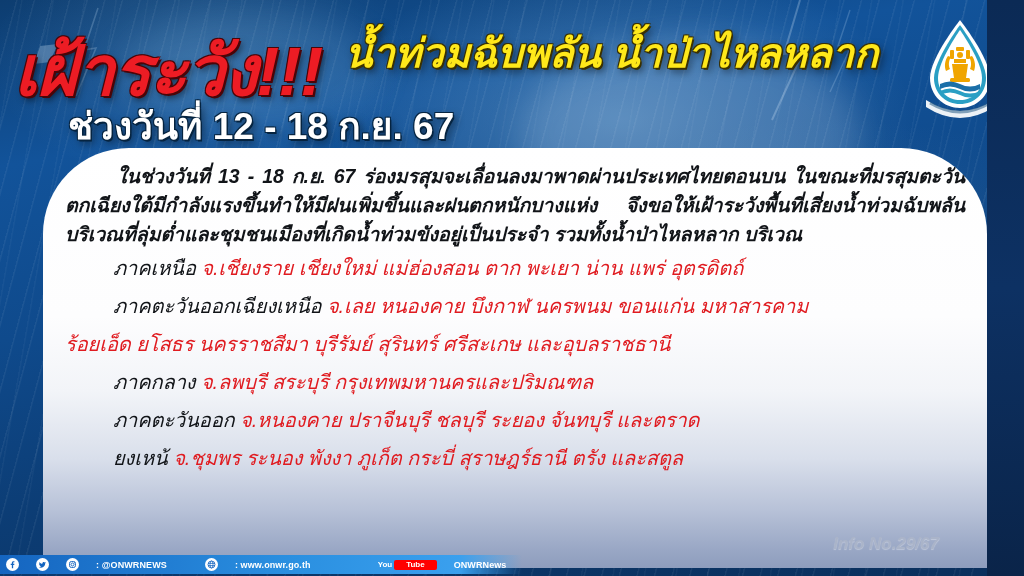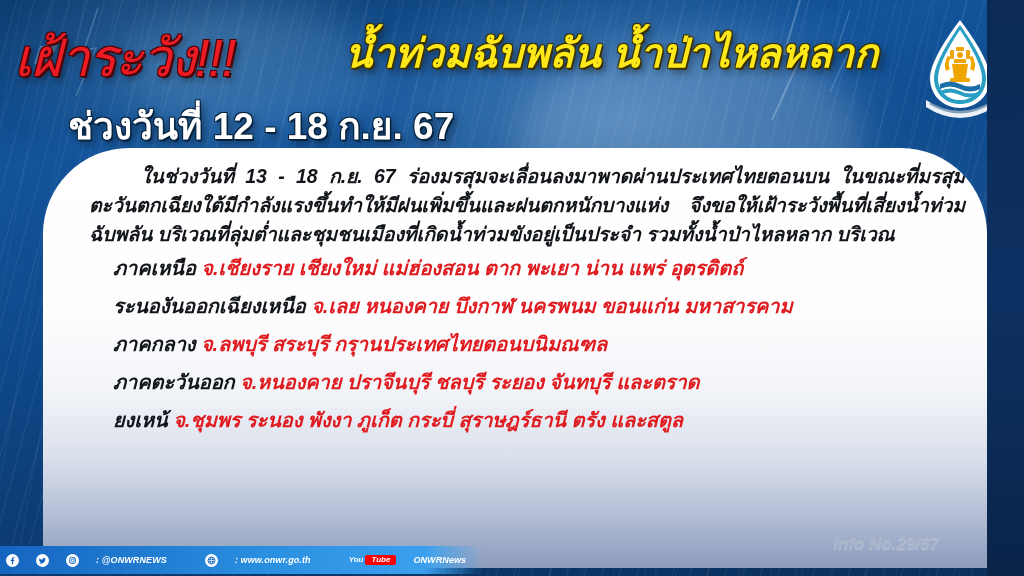--- a/index.html
+++ b/index.html
@@ -45,21 +45,21 @@
     border-radius: 50%;
     filter: blur(16px);
   }
   .bolt { position: absolute; pointer-events: none; opacity: .5; }
 
   
   .header { position: absolute; left: 0; top: 0; width: 1024px; height: 150px; }
 
   .title-alert {
     position: absolute; left: 14px; top: 16px;
-    font-size: 52px; font-weight: normal; font-style: italic;
+    font-size: 69px; font-weight: bold; font-style: italic;
     color: #ed1c24;
     letter-spacing: -1px;
     text-shadow:
       2px 2px 0 #4a0508, -1px -1px 0 #4a0508,
       1px -1px 0 #4a0508, -1px 1px 0 #4a0508,
       3px 4px 7px rgba(0,0,0,0.55);
     white-space: nowrap;
   }
   .title-sub {
     position: absolute; left: 345px; top: 21px;
@@ -101,25 +101,24 @@
     padding: 14px 22px 0 22px;
   }
 
   .para {
     font-size: 19.5px; font-weight: bold; font-style: italic;
     color: #111418;
     line-height: 29px;
     text-align: justify;
     text-indent: 52px;
     letter-spacing: -0.1px;
-    margin-left: 24px;
   }
 
   .region-line {
-    font-size: 20px; font-weight: bold; font-style: italic;
+    font-size: 20px; font-weight: normal; font-style: italic;
     line-height: 38px;
     white-space: nowrap;
     letter-spacing: -0.1px;
   }
   .region-line.indent { padding-left: 48px; }
   .region-label { color: #111418; }
   .region-provinces { color: #e01b20; }
   .region-cont { color: #e01b20; }
 
   .info-no {
@@ -131,41 +130,40 @@
 
   
   .right-band {
     position: absolute; right: 0; top: 0; width: 37px; height: 576px;
     background: linear-gradient(180deg, #0b2a55 0%, #0d3163 50%, #0a2449 100%);
   }
 
   
   .footer-bar {
     position: absolute; left: 0; bottom: 2px;
-    height: 28px;
+    height: 19px;
     display: flex; align-items: center;
     background: linear-gradient(90deg, #1565c0 0%, #2a8fe0 55%, #3aa0ee 88%, rgba(58,160,238,0) 100%);
     padding: 0 16px 0 6px;
     gap: 17px;
-    font-style: italic;
   }
   .fi { width: 13px; height: 13px; display: inline-block; flex: 0 0 auto; }
   .footer-txt {
     color: #ffffff; font-size: 9px; font-weight: bold;
     white-space: nowrap; letter-spacing: .1px;
   }
   .sep { width: 4px; flex: 0 0 auto; }
   .yt-badge {
     display: inline-flex; align-items: center; gap: 2px; flex: 0 0 auto;
   }
   .yt-tube {
     background: #ff0000; color: #fff; font-size: 8px; font-weight: bold;
-    padding: 1px 6px; border-radius: 2px; line-height: 1;
-  }
-  .yt-you { color: #ffffff; font-size: 8px; font-weight: bold; line-height: 1; }
+    padding: 1px 12px; border-radius: 2px; line-height: 1;
+  }
+  .yt-you { color: #ffffff; font-size: 8px; font-weight: bold; line-height: 1; margin-left: 29px; }
 </style>
 </head>
 <body>
 
 <div id="stage">
 
   <div class="cloudmass" style="left:520px; top:40px; width:340px; height:190px; background:rgba(205,230,248,0.18);"></div>
   <div class="cloudmass" style="left:600px; top:200px; width:300px; height:150px; background:rgba(180,215,240,0.13);"></div>
   <div class="cloudmass" style="left:120px; top:10px; width:260px; height:120px; background:rgba(160,205,238,0.12);"></div>
 
@@ -210,27 +208,30 @@
     <div class="body-text">
 
       <p class="para">ในช่วงวันที่ 13 - 18 ก.ย. 67 ร่องมรสุมจะเลื่อนลงมาพาดผ่านประเทศไทยตอนบน ในขณะที่มรสุมตะวันตกเฉียงใต้มีกำลังแรงขึ้นทำให้มีฝนเพิ่มขึ้นและฝนตกหนักบางแห่ง จึงขอให้เฝ้าระวังพื้นที่เสี่ยงน้ำท่วมฉับพลัน บริเวณที่ลุ่มต่ำและชุมชนเมืองที่เกิดน้ำท่วมขังอยู่เป็นประจำ รวมทั้งน้ำป่าไหลหลาก บริเวณ</p>
 
       <div class="region-line indent">
         <span class="region-label">ภาคเหนือ</span>
         <span class="region-provinces">จ.เชียงราย เชียงใหม่ แม่ฮ่องสอน ตาก พะเยา น่าน แพร่ อุตรดิตถ์</span>
       </div>
 
       <div class="region-line indent">
-        <span class="region-label">ระนองันออกเฉียงเหนือ</span>
+        <span class="region-label">ภาคตะวันออกเฉียงเหนือ</span>
         <span class="region-provinces">จ.เลย หนองคาย บึงกาฬ นครพนม ขอนแก่น มหาสารคาม</span>
       </div>
+      <div class="region-line">
+        <span class="region-cont">ร้อยเอ็ด ยโสธร นครราชสีมา บุรีรัมย์ สุรินทร์ ศรีสะเกษ และอุบลราชธานี</span>
+      </div>
 
       <div class="region-line indent">
         <span class="region-label">ภาคกลาง</span>
-        <span class="region-provinces">จ.ลพบุรี สระบุรี  กรุานประเทศไทยตอนบนิมณฑล</span>
+        <span class="region-provinces">จ.ลพบุรี สระบุรี  กรุงเทพมหานครและปริมณฑล</span>
       </div>
 
       <div class="region-line indent">
         <span class="region-label">ภาคตะวันออก</span>
         <span class="region-provinces">จ.หนองคาย ปราจีนบุรี ชลบุรี ระยอง จันทบุรี และตราด</span>
       </div>
 
       <div class="region-line indent">
         <span class="region-label">ยงเหน้</span>
         <span class="region-provinces">จ.ชุมพร ระนอง พังงา ภูเก็ต กระบี่ สุราษฎร์ธานี ตรัง และสตูล</span>

